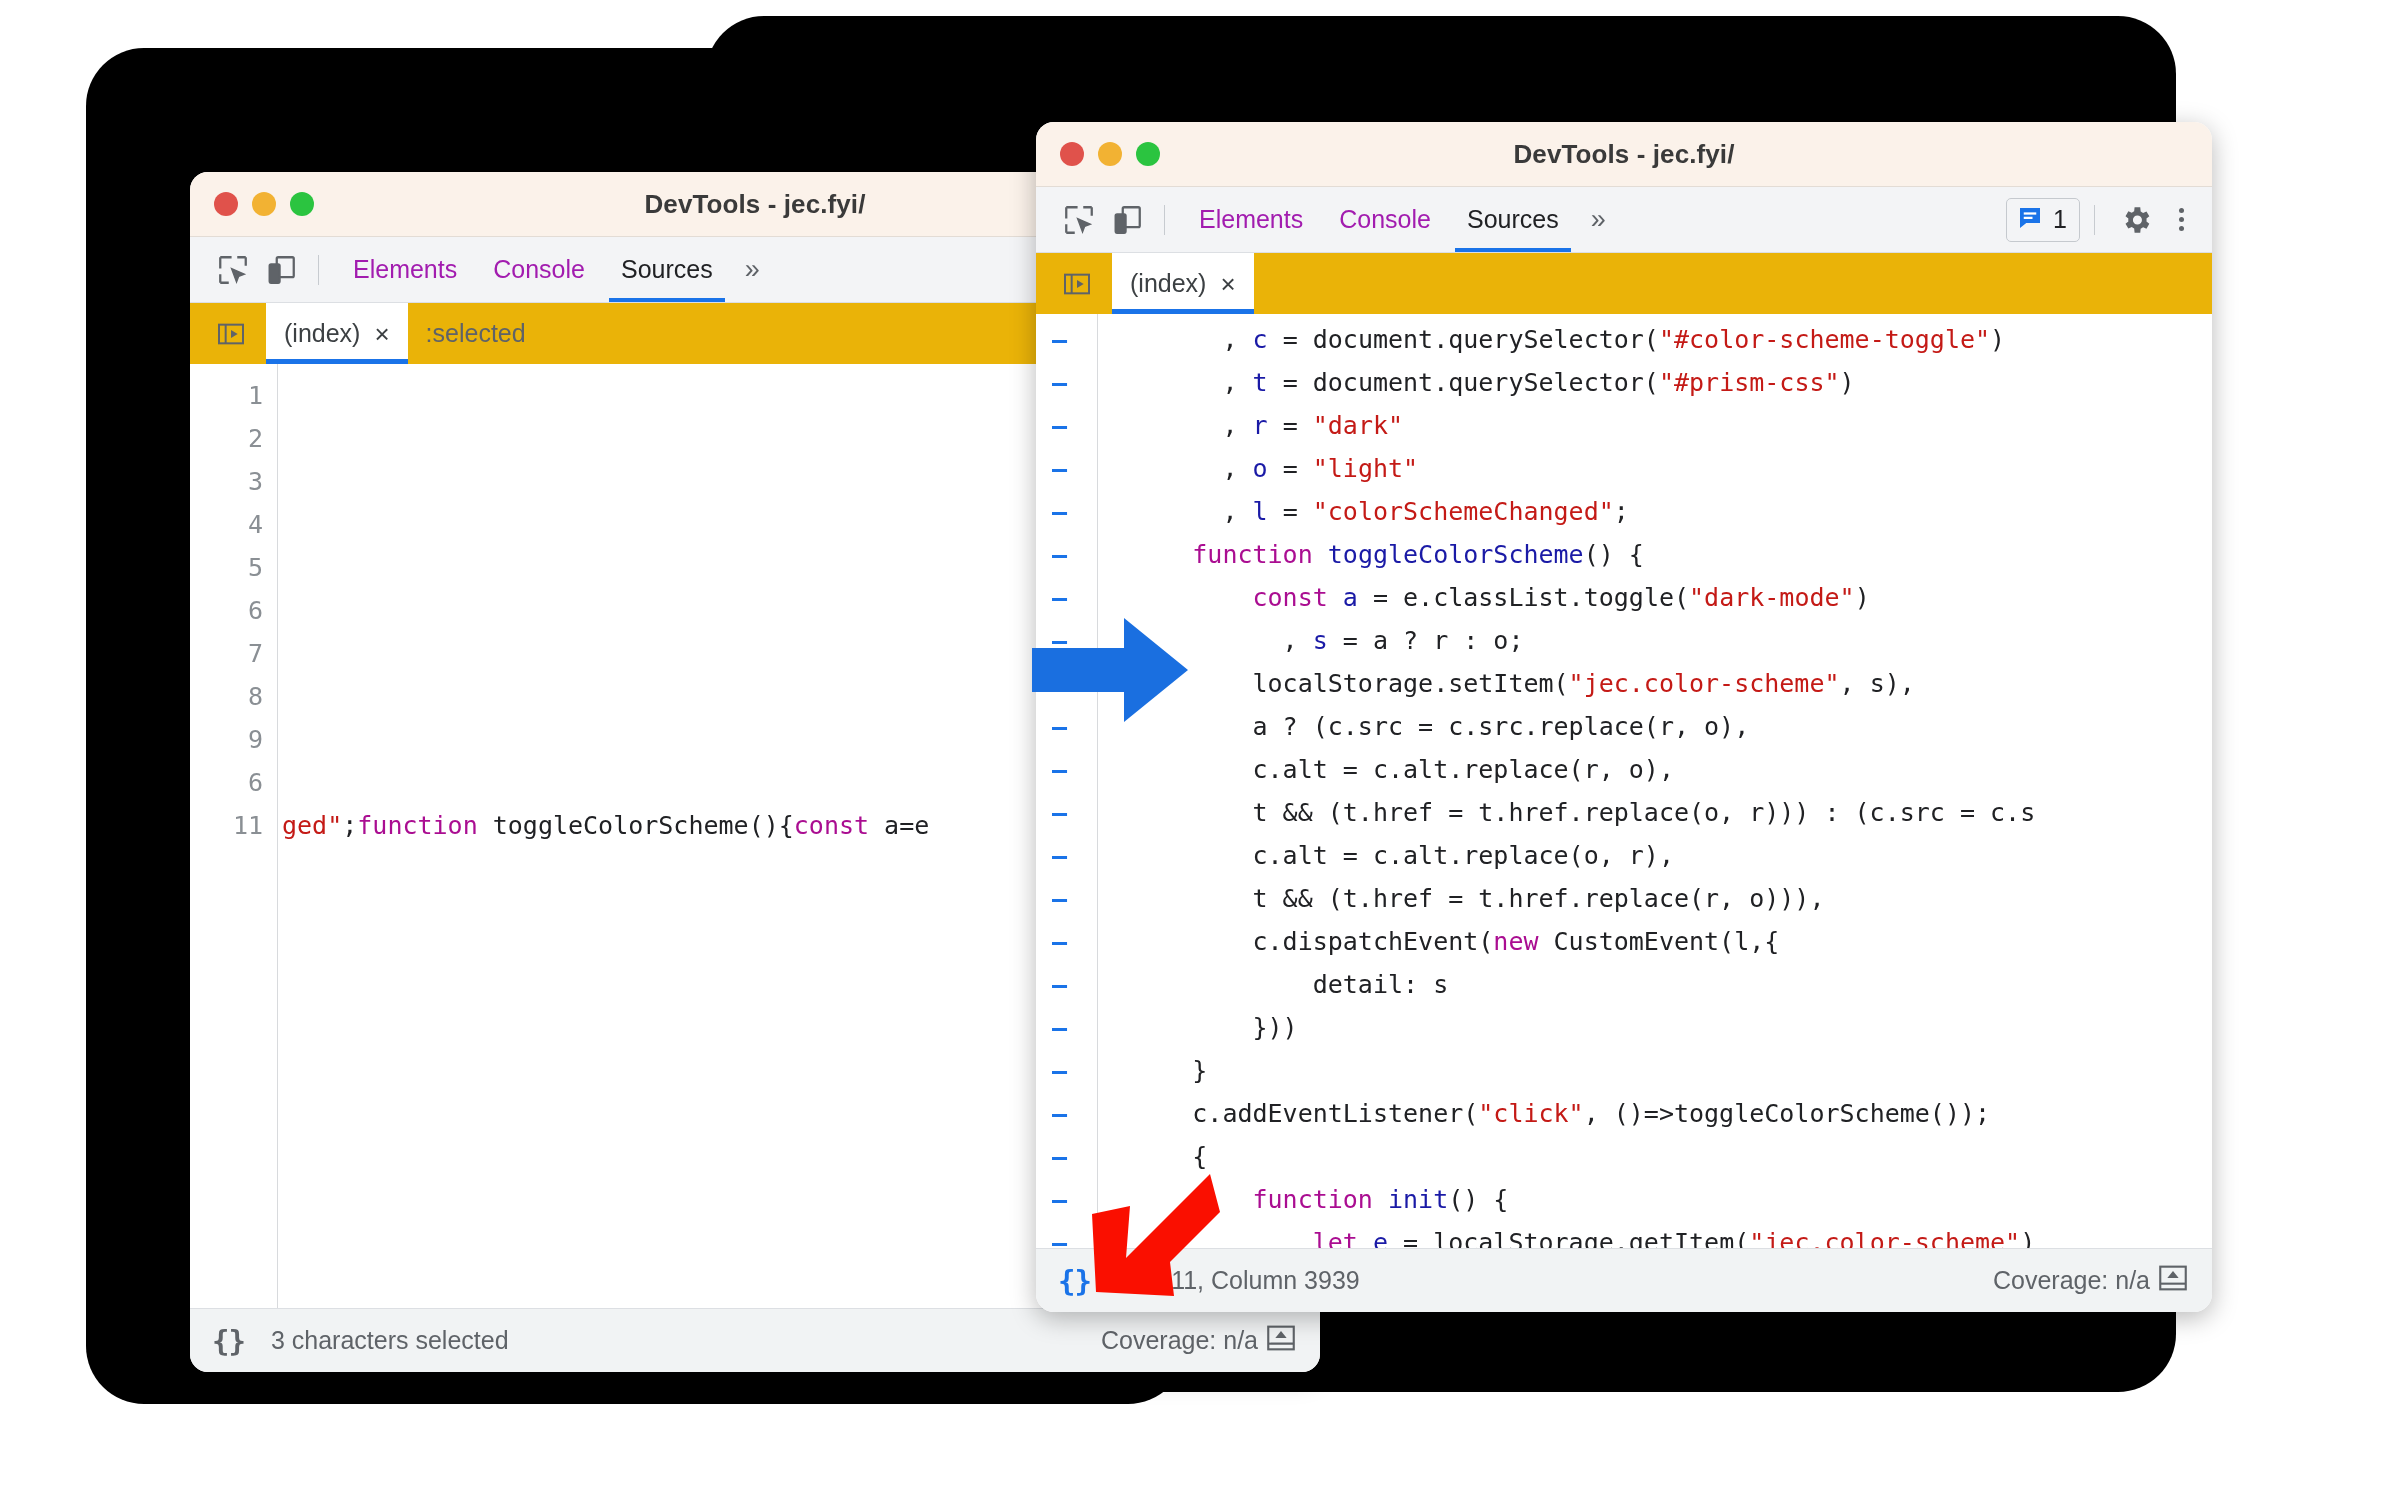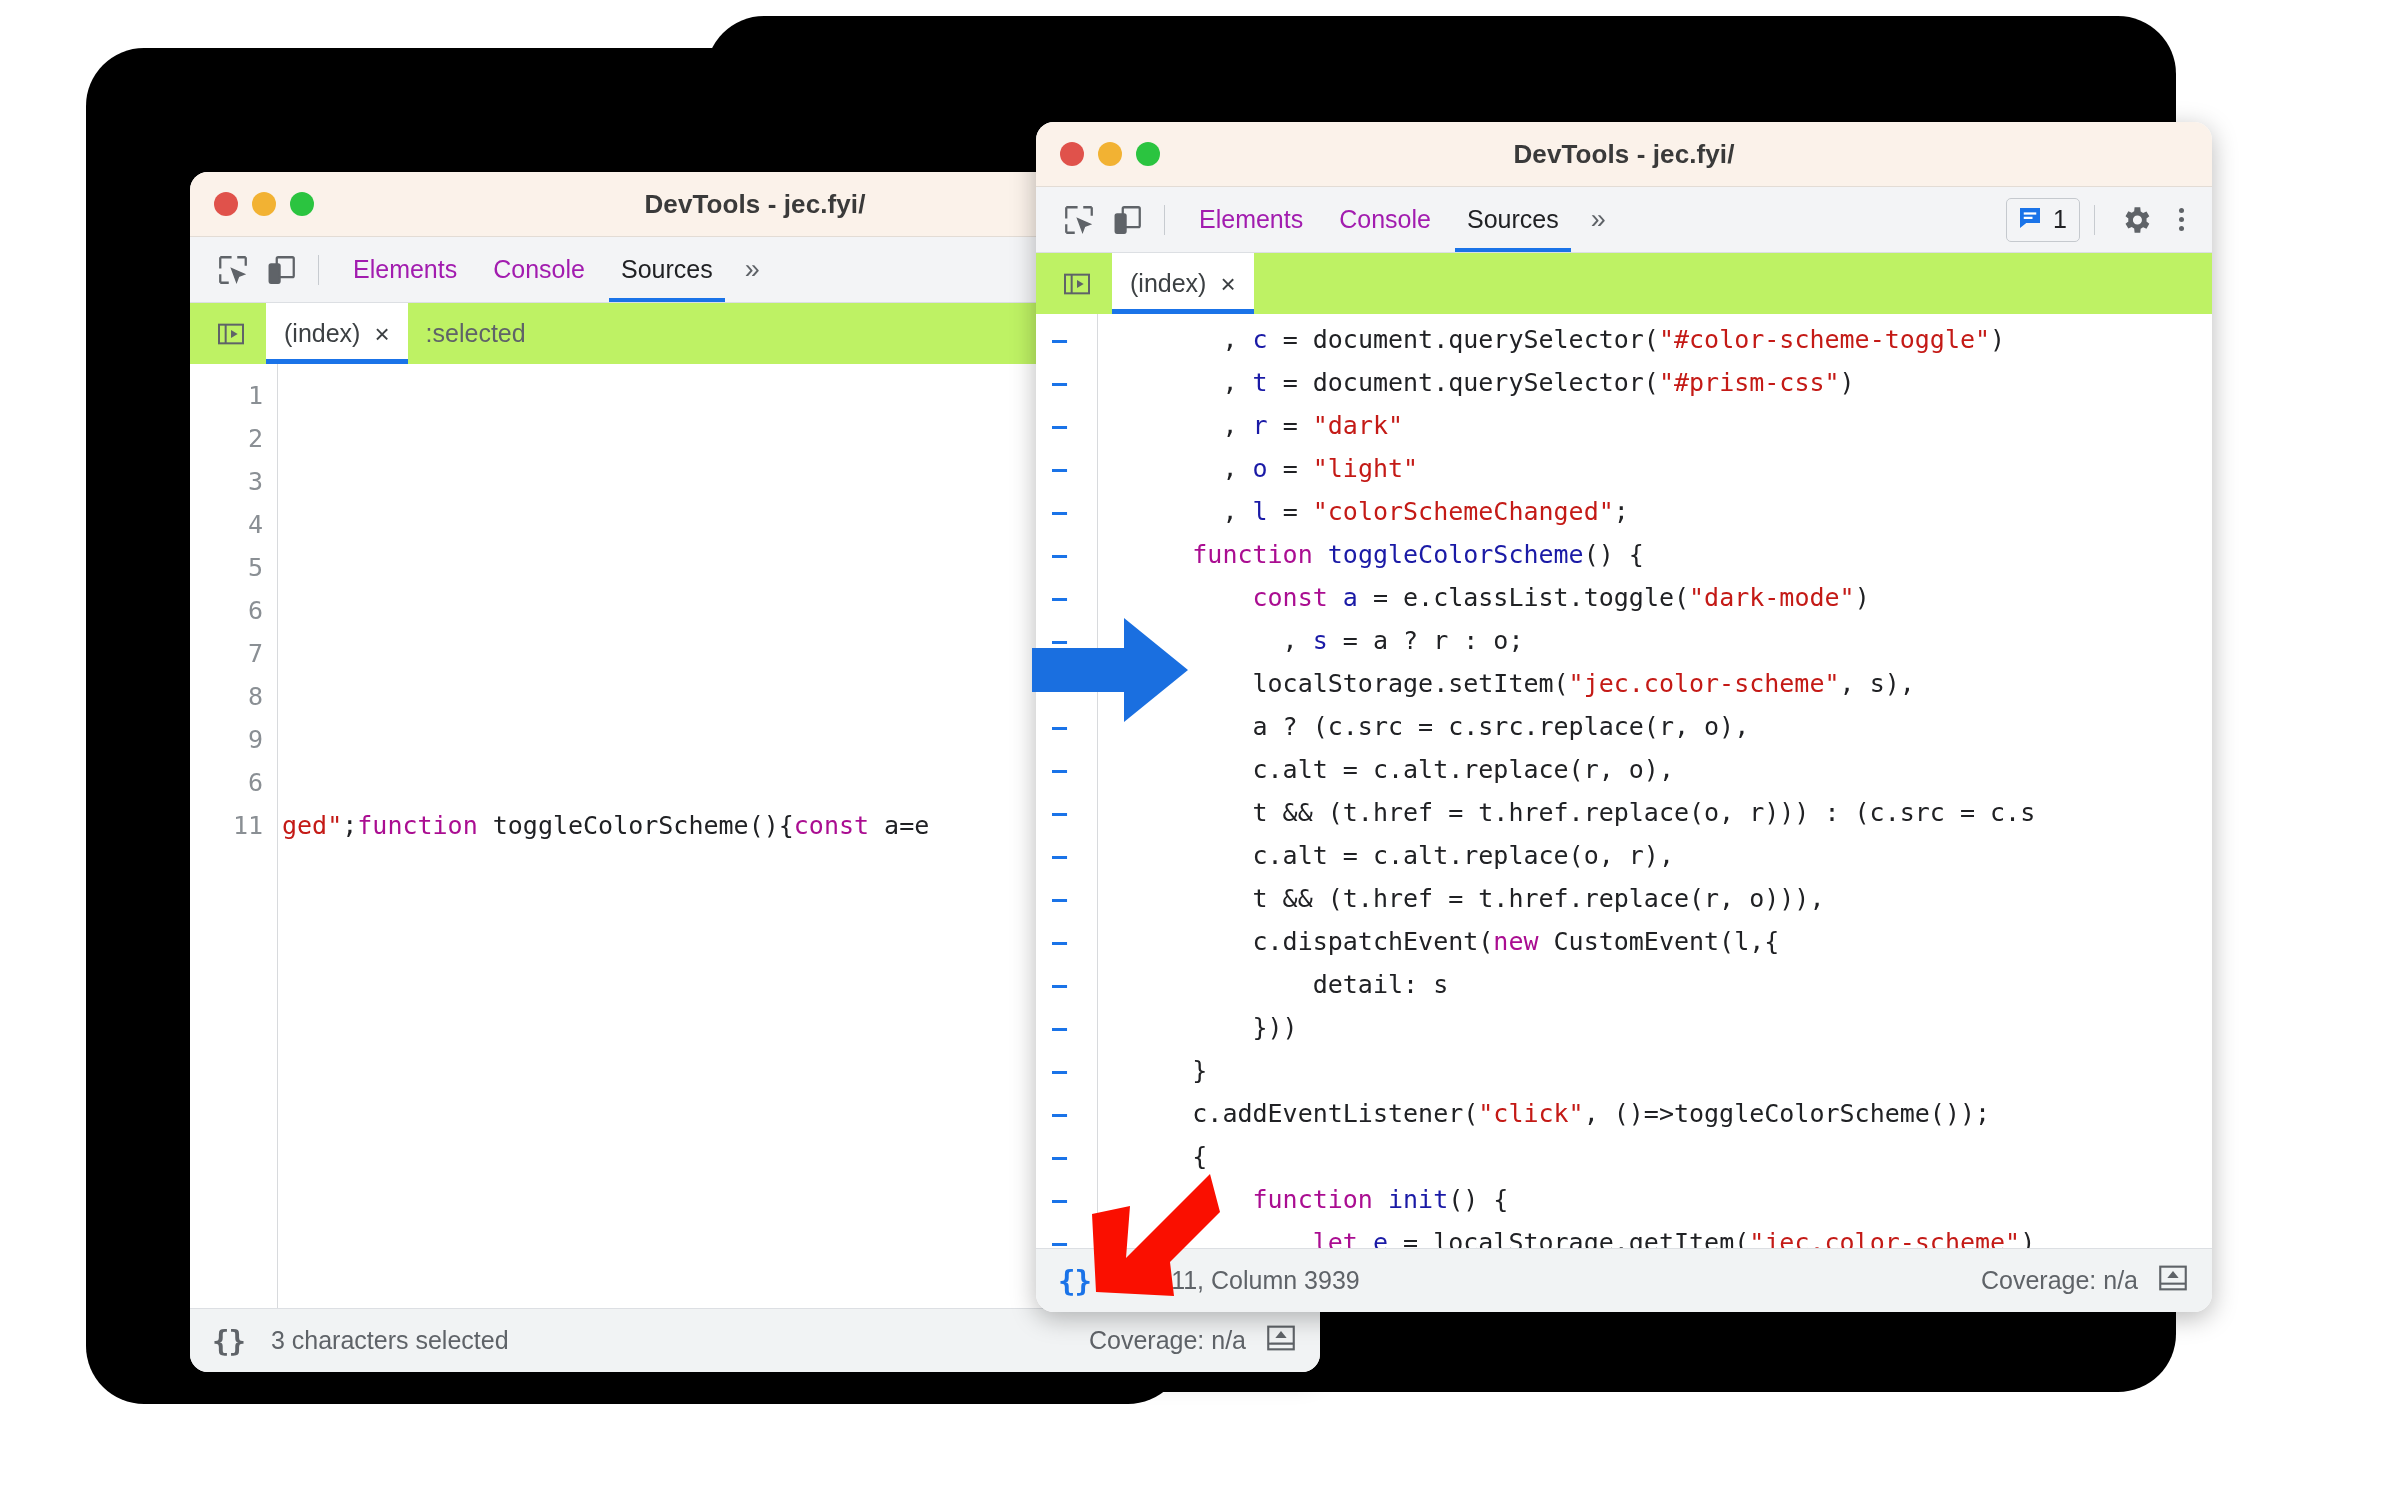--- a/index.html
+++ b/index.html
@@ -167,21 +167,21 @@
   .kebab i {
     width: 5px; height: 5px;
     border-radius: 50%;
     background: #5f6368;
     display: block;
   }
 
   
   .filebar {
     height: 62px;
-    background: #bef264;
+    background: #eab308;
     border-bottom: 1px solid #dcdfe3;
     display: flex;
     align-items: stretch;
     padding-left: 18px;
     box-sizing: border-box;
   }
   .nav-toggle {
     display: flex;
     align-items: center;
     justify-content: center;
@@ -276,21 +276,21 @@
     color: #1a73e8;
     font-weight: bold;
     margin-right: 26px;
     letter-spacing: -1px;
   }
   .braces.grey { color: #5f6368; }
   .status-right {
     margin-left: auto;
     display: flex;
     align-items: center;
-    gap: 18px;
+    gap: 6px;
   }
 
   
   #blue-arrow {
     position: absolute;
     left: 1030px;
     top: 610px;
     width: 160px;
     height: 120px;
     z-index: 60;

